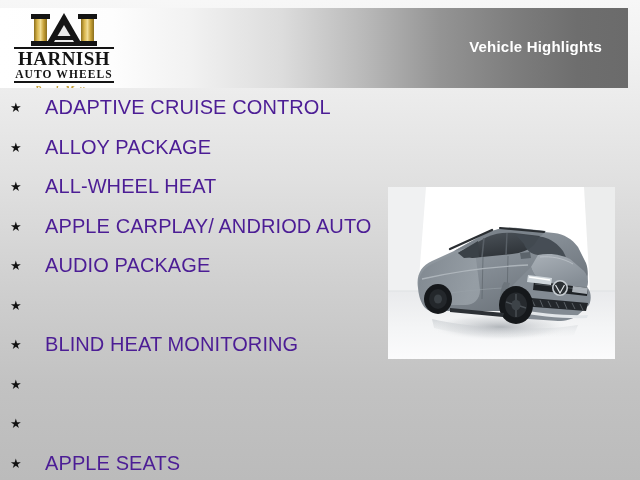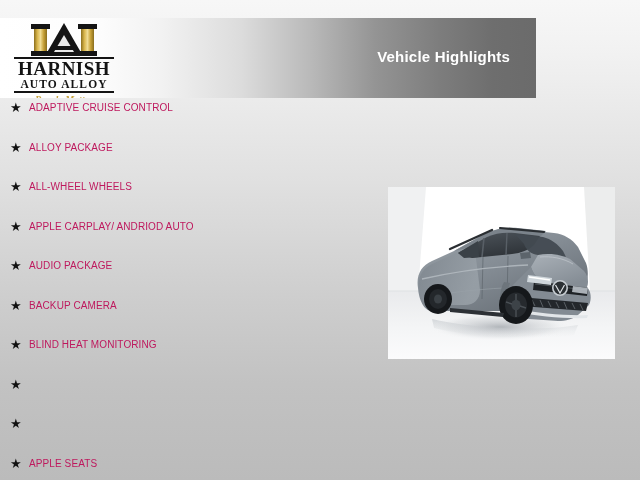--- a/index.html
+++ b/index.html
@@ -11,22 +11,22 @@
     font-family:"Liberation Sans", sans-serif;
   }
 
   body {
     background:linear-gradient(to bottom, #f7f7f7 0%, #f2f2f2 10%, #e0e0e0 38%, #cfcfcf 60%, #c2c2c2 80%, #bbbbbb 100%);
     position:relative;
   }
 
   
   #header-band {
-    position:absolute; left:0; top:18px;
-    width:536px; height:80px;
+    position:absolute; left:0; top:8px;
+    width:628px; height:80px;
     background:linear-gradient(to right,
         #ffffff 0%, #fdfdfd 18%, #f2f2f2 30%,
         #dcdcdc 45%, #b9b9b9 58%, #949494 70%,
         #7d7d7d 82%, #6e6e6e 92%, #6b6b6b 100%);
     overflow:hidden;
     padding-left:41px;
   }
 
   
   #logo {
@@ -136,24 +136,25 @@
     padding-left:10px;
   }
   .highlight-star {
     font-size:13px;
     line-height:1;
     color:#111111;
     width:19px;
     flex:0 0 19px;
   }
   .highlight-label {
-    font-size:10px;
-    color:#be185d;
+    font-size:20px;
+    color:#4c1d95;
     letter-spacing:0.1px;
     white-space:nowrap;
+    margin-left:16px;
   }
 
   
   #vehicle-photo {
     position:absolute;
     left:388px; top:187px;
     width:227px; height:172px;
     background:#ffffff;
     overflow:hidden;
   }
@@ -171,52 +172,51 @@
       <div class="apex"></div>
       <div class="apex-inner"></div>
       <div class="apex-bar"></div>
       <div class="cap t-l"></div>
       <div class="cap t-r"></div>
       <div class="cap b-l"></div>
       <div class="cap b-r"></div>
     </div>
     <div class="logo-rule"></div>
     <div class="logo-harnish">HARNISH</div>
-    <div class="logo-autofamily">AUTO ALLOY</div>
+    <div class="logo-autofamily">AUTO WHEELS</div>
     <div class="logo-rule2"></div>
     <div class="logo-tagline">People Matter</div>
   </div>
 
   <div id="header-title">Vehicle Highlights</div>
 </div>
 
 <ul id="highlights-list">
     <li class="highlight-item">
       <span class="highlight-star">★</span>
       <span class="highlight-label">ADAPTIVE CRUISE CONTROL</span>
     </li>
     <li class="highlight-item">
       <span class="highlight-star">★</span>
       <span class="highlight-label">ALLOY PACKAGE</span>
     </li>
     <li class="highlight-item">
       <span class="highlight-star">★</span>
-      <span class="highlight-label">ALL-WHEEL WHEELS</span>
+      <span class="highlight-label">ALL-WHEEL HEAT</span>
     </li>
     <li class="highlight-item">
       <span class="highlight-star">★</span>
       <span class="highlight-label">APPLE CARPLAY/ ANDRIOD AUTO</span>
     </li>
     <li class="highlight-item">
       <span class="highlight-star">★</span>
       <span class="highlight-label">AUDIO PACKAGE</span>
     </li>
     <li class="highlight-item">
       <span class="highlight-star">★</span>
-      <span class="highlight-label">BACKUP CAMERA</span>
     </li>
     <li class="highlight-item">
       <span class="highlight-star">★</span>
       <span class="highlight-label">BLIND HEAT MONITORING</span>
     </li>
     <li class="highlight-item">
       <span class="highlight-star">★</span>
     </li>
     <li class="highlight-item">
       <span class="highlight-star">★</span>

